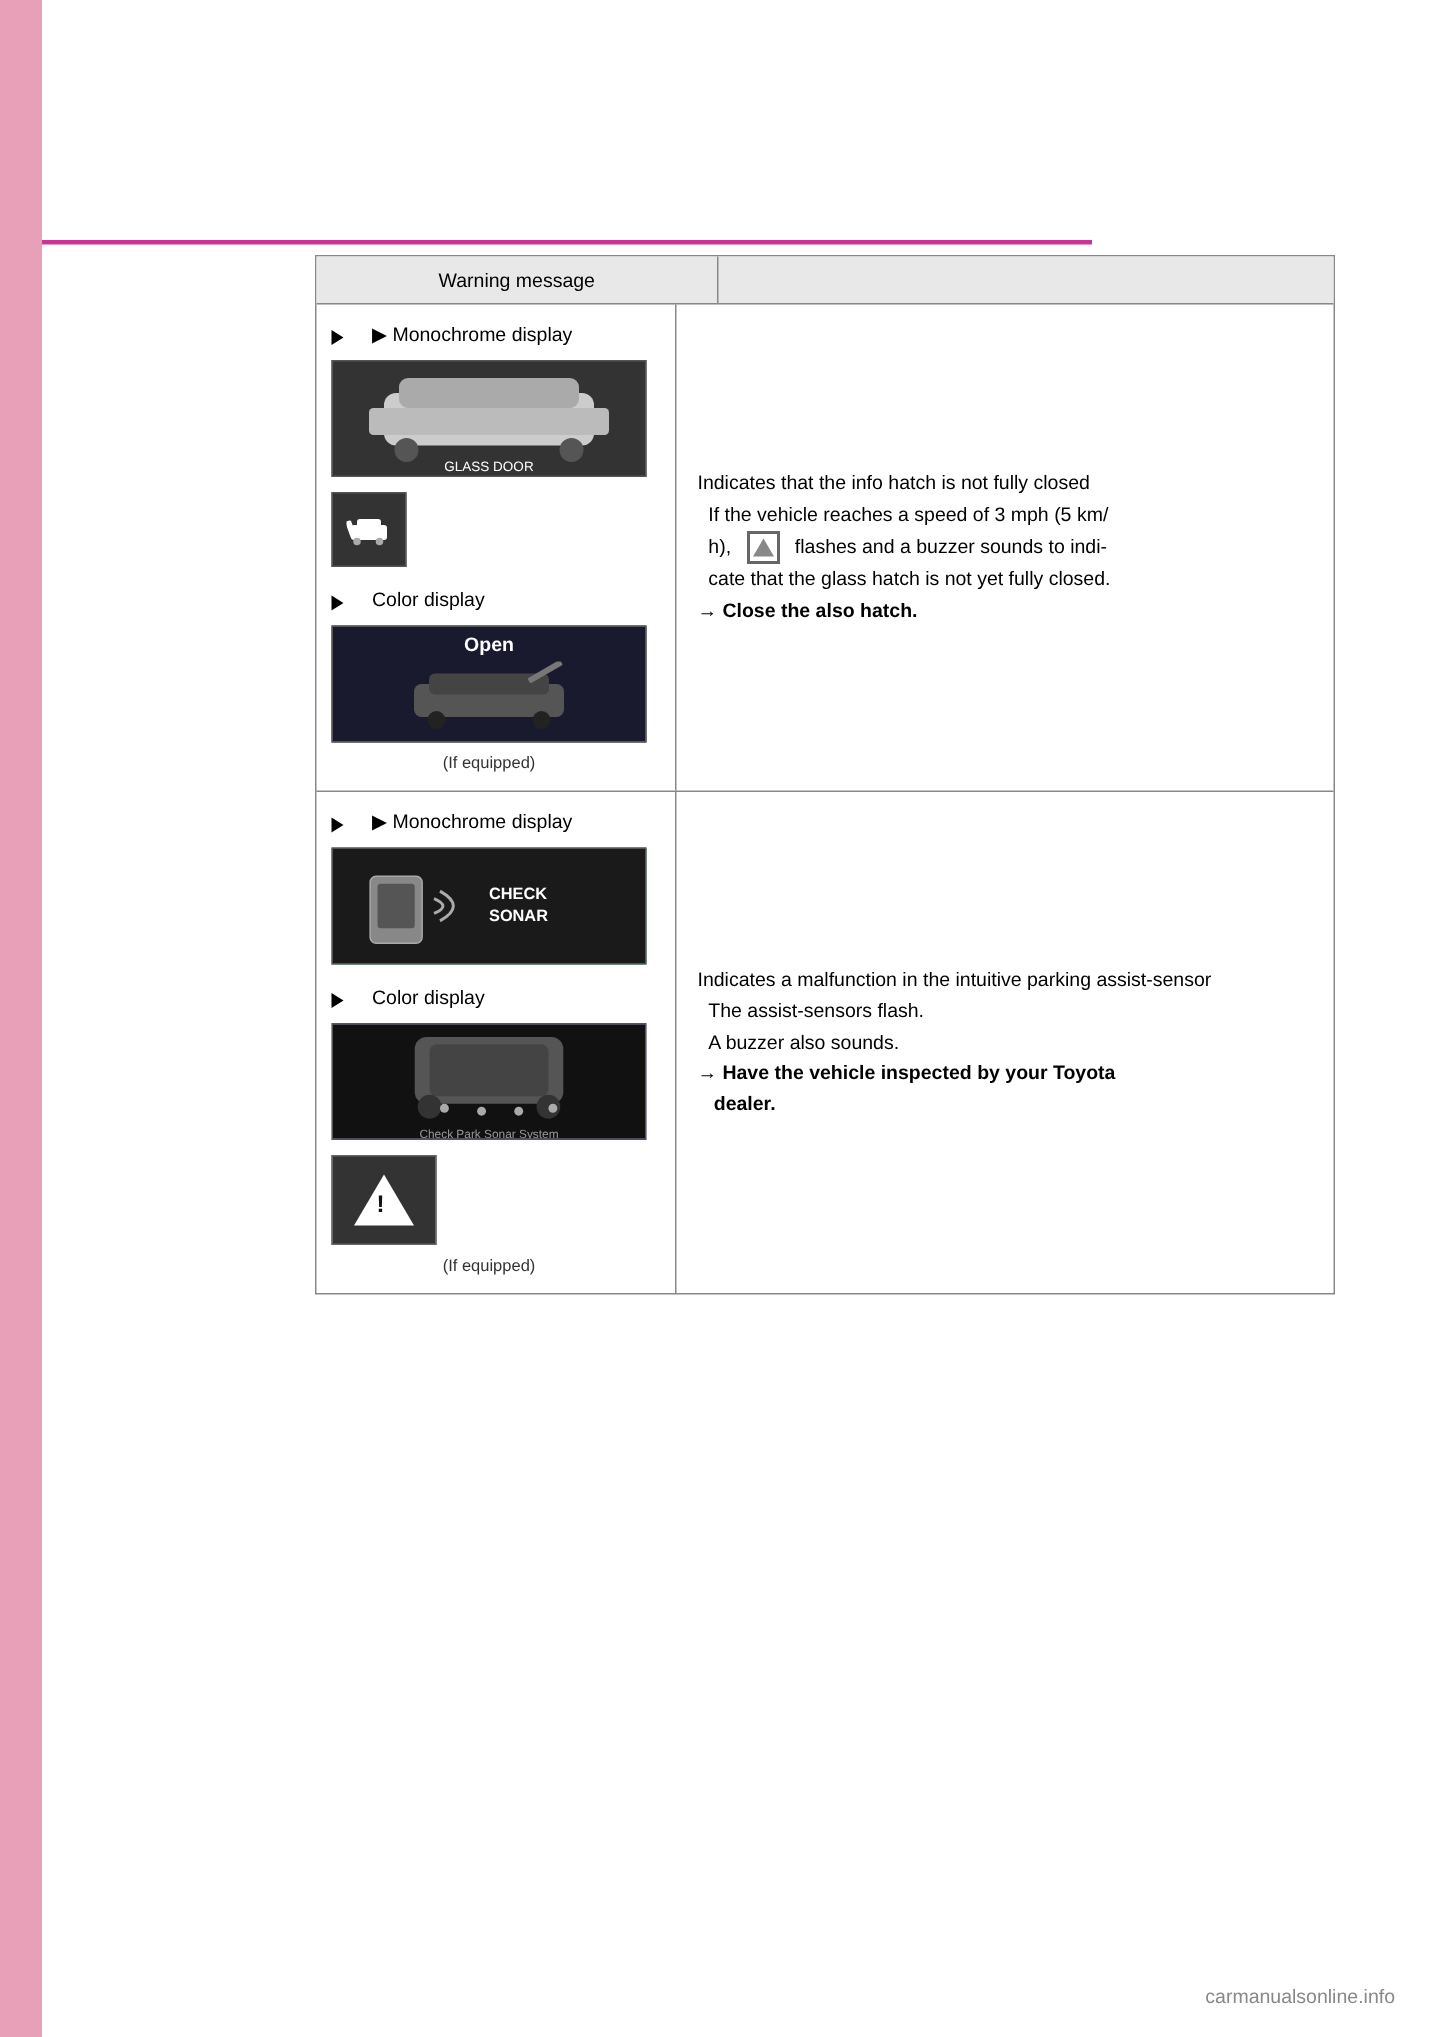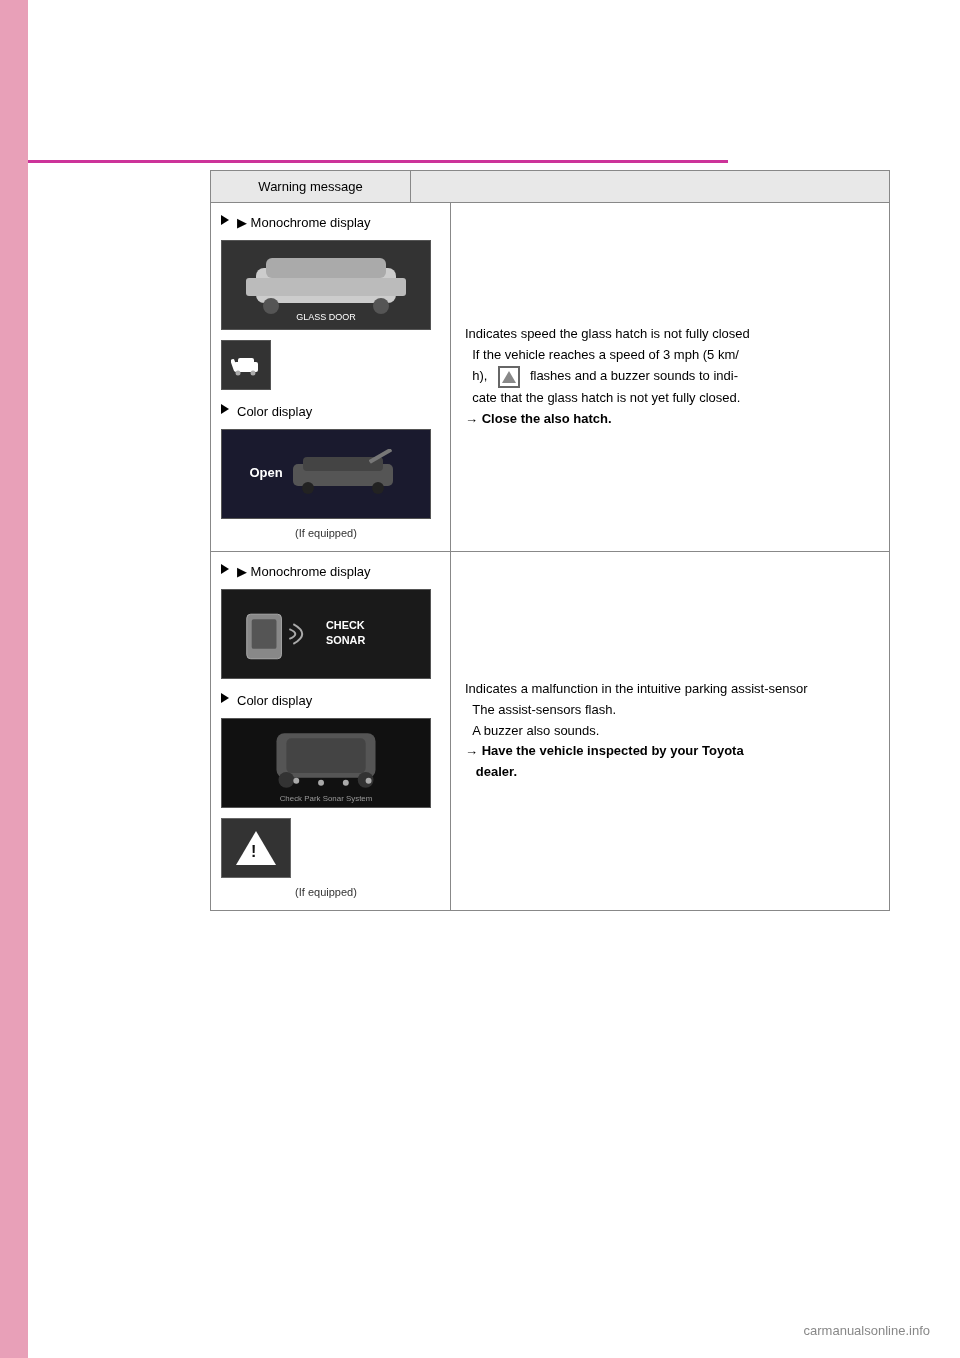--- a/index.html
+++ b/index.html
@@ -49,21 +49,21 @@
       width: 680px;
     }
 
     .table-header {
       display: flex;
       background: #e8e8e8;
       border-bottom: 1px solid #888;
     }
 
     .col-warning {
-      width: 200px;
+      width: 268px;
       padding: 8px 10px;
       font-size: 13px;
       text-align: center;
       border-right: 1px solid #888;
       font-weight: normal;
     }
 
     .col-details {
       flex: 1;
       padding: 8px 10px;
@@ -93,38 +93,38 @@
       line-height: 1.5;
       display: flex;
       flex-direction: column;
       justify-content: center;
     }
 
     .section-label {
       font-size: 13px;
       margin-bottom: 6px;
       display: flex;
-      align-items: flex-start;
-      gap: 4px;
+      align-items: flex-end;
+      gap: 15px;
     }
 
     
     .play-arrow {
       display: inline-block;
       width: 0;
       height: 0;
       border-top: 5px solid transparent;
       border-bottom: 5px solid transparent;
       border-left: 8px solid #000;
       margin-right: 4px;
     }
 
     .display-image {
       width: 210px;
-      height: 90px;
+      height: 78px;
       background: #222;
       border: 1px solid #555;
       margin: 4px 0 6px 0;
       display: flex;
       align-items: center;
       justify-content: center;
       position: relative;
       overflow: hidden;
     }
 
@@ -139,21 +139,21 @@
 
     .color-display-img {
       background: #222;
     }
 
     .color-display-img-inner {
       width: 210px;
       height: 90px;
       background: #1a1a2e;
       display: flex;
-      flex-direction: row;
+      flex-direction: column;
       align-items: center;
       justify-content: center;
       position: relative;
     }
 
     .open-label {
       color: #fff;
       font-size: 13px;
       font-weight: bold;
       margin-bottom: 4px;
@@ -329,21 +329,21 @@
 
               <rect x="85" y="5" width="25" height="4" rx="1" fill="#777" transform="rotate(-30,97,7)"></rect>
             </svg>
           </div>
         </div>
         <div class="if-equipped">(If equipped)</div>
       </div>
 
       <div class="details-cell">
         <div class="details-text">
-          <span>Indicates speed the glass hatch is not fully closed</span><br>
+          <span>Indicates that the info hatch is not fully closed</span><br>
           <span>&nbsp;&nbsp;If the vehicle reaches a speed of 3 mph (5 km/</span><br>
           <span>&nbsp;&nbsp;h),&nbsp;</span>
           <span class="inline-warn">
             <span class="inline-warn-triangle"></span>
           </span>
           <span>&nbsp;flashes and a buzzer sounds to indi-</span><br>
           <span>&nbsp;&nbsp;cate that the glass hatch is not yet fully closed.</span><br>
           <span>→ </span><span class="details-bold">Close the also hatch.</span>
         </div>
       </div>

